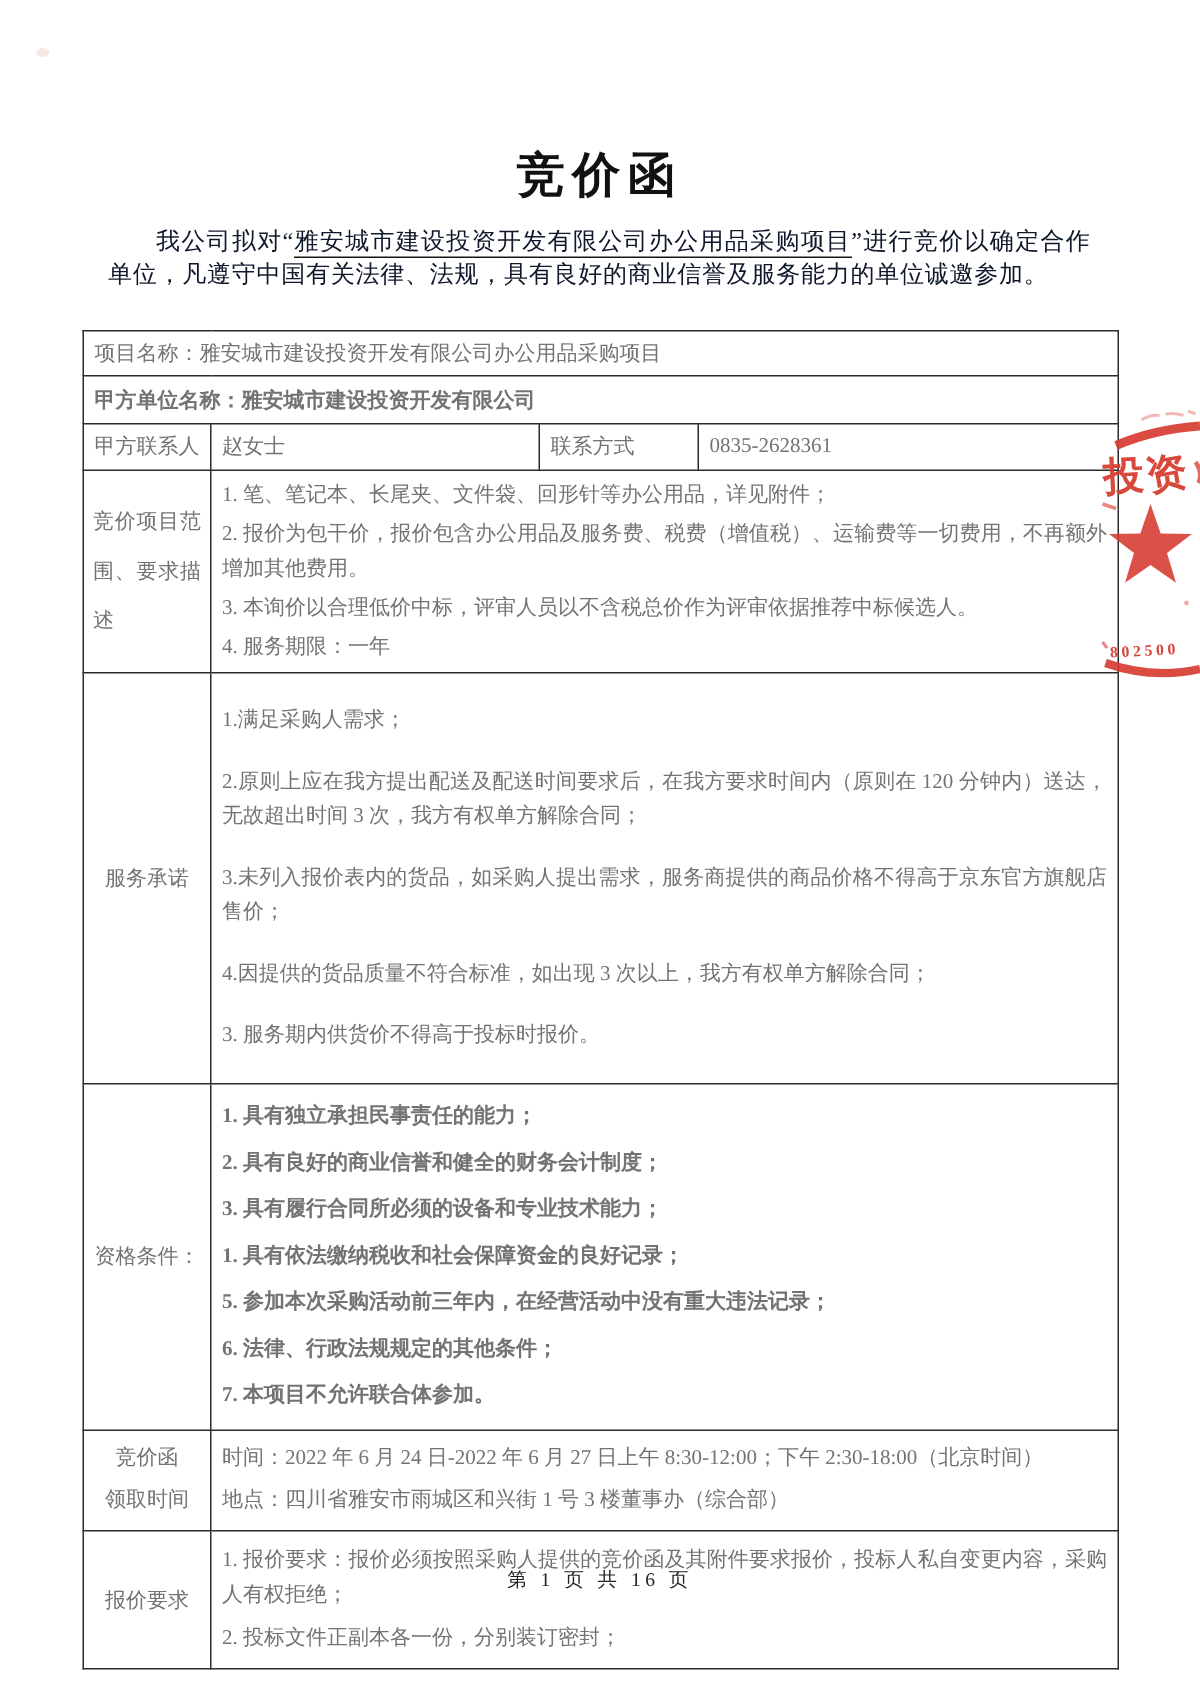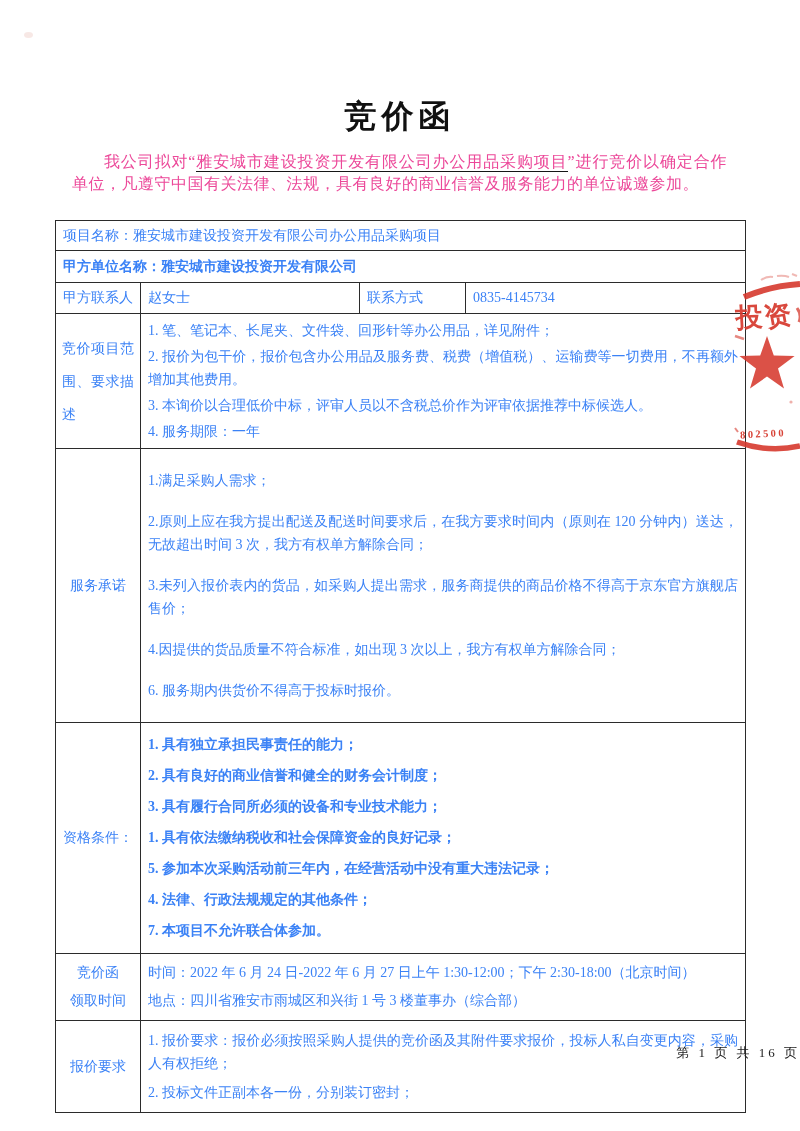--- a/index.html
+++ b/index.html
@@ -29,31 +29,31 @@
     color: #111;
   }
 
   .intro {
     width: 655px;
     margin: 18px 4px 0 72px;
     font-size: 16px; line-height: 21.5px;
     letter-spacing: 0.5px;
     text-align: justify;
     text-indent: 32px;
-    color: #ec4899;
+    color: #0f172a;
   }
   .intro .uline { border-bottom: 1.5px solid #161616; padding-bottom: 1px; }
 
   table.bid-table {
     border-collapse: collapse;
     table-layout: fixed;
     width: 690px;
     margin: 26px 0 0 55px;
     font-size: 14px;
-    color: #3b82f6;
+    color: #737373;
   }
   .bid-table td {
     border: 1.6px solid #2b2b2b;
     padding: 2px 7px;
     vertical-align: middle;
     word-break: break-all;
   }
   tr.r1 { height: 30px; }
   tr.r2 { height: 32px; font-weight: bold; }
   tr.r3 { height: 31px; }
@@ -74,21 +74,21 @@
   td.content p { margin: 0; line-height: 23px; text-align: justify; }
   tr.r4 td.content p { margin: 3px 0; }
   tr.r5 td.content p { margin: 18px 0; line-height: 23px; }
   tr.r5 td.content p.tight { margin-top: 1px; }
   tr.r6 td.content p { margin: 9px 0; line-height: 22px; font-weight: bold; }
   tr.r7 td.content p { margin: 6px 0; line-height: 22px; }
   tr.r8 td.content p { margin: 6px 0; line-height: 23px; }
 
   .footer {
     position: absolute; left: 0; top: 1044px;
-    width: 100%; text-align: right;
+    width: 100%; text-align: center;
     font-size: 13px; letter-spacing: 3px; color: #222;
   }
 
   .seal {
     position: absolute; left: 734px; top: 270px;
     width: 66px; height: 184px;
   }
   .seal text { font-family: "Liberation Serif", "DejaVu Serif", serif; }
 </style>
 </head>
@@ -116,64 +116,64 @@
     </tr>
 
     <tr class="r2">
       <td colspan="4"><span>甲方单位名称：</span><span>雅安城市建设投资开发有限公司</span></td>
     </tr>
 
     <tr class="r3">
       <td class="lbl">甲方联系人</td>
       <td>赵女士</td>
       <td>联系方式</td>
-      <td>0835-4145734</td>
+      <td>0835-2628361</td>
     </tr>
 
     <tr class="r4">
       <td class="lbl-scope">竞价项目范围、要求描述</td>
       <td class="content" colspan="3">
         <p>1. 笔、笔记本、长尾夹、文件袋、回形针等办公用品，详见附件；</p>
         <p>2. 报价为包干价，报价包含办公用品及服务费、税费（增值税）、运输费等一切费用，不再额外增加其他费用。</p>
         <p>3. 本询价以合理低价中标，评审人员以不含税总价作为评审依据推荐中标候选人。</p>
         <p>4. 服务期限：一年</p>
       </td>
     </tr>
 
     <tr class="r5">
       <td class="lbl">服务承诺</td>
       <td class="content" colspan="3">
         <p>1.满足采购人需求；</p>
         <p>2.原则上应在我方提出配送及配送时间要求后，在我方要求时间内（原则在 120 分钟内）送达，无故超出时间 3 次，我方有权单方解除合同；</p>
         <p>3.未列入报价表内的货品，如采购人提出需求，服务商提供的商品价格不得高于京东官方旗舰店售价；</p>
         <p>4.因提供的货品质量不符合标准，如出现 3 次以上，我方有权单方解除合同；</p>
-        <p class="tight">6. 服务期内供货价不得高于投标时报价。</p>
+        <p class="tight">3. 服务期内供货价不得高于投标时报价。</p>
       </td>
     </tr>
 
     <tr class="r6">
       <td class="lbl">资格条件：</td>
       <td class="content" colspan="3">
         <p>1. 具有独立承担民事责任的能力；</p>
         <p>2. 具有良好的商业信誉和健全的财务会计制度；</p>
         <p>3. 具有履行合同所必须的设备和专业技术能力；</p>
         <p>1. 具有依法缴纳税收和社会保障资金的良好记录；</p>
         <p>5. 参加本次采购活动前三年内，在经营活动中没有重大违法记录；</p>
-        <p>4. 法律、行政法规规定的其他条件；</p>
+        <p>6. 法律、行政法规规定的其他条件；</p>
         <p>7. 本项目不允许联合体参加。</p>
       </td>
     </tr>
 
     <tr class="r7">
       <td class="lbl lbl-two">
         <div>竞价函</div>
         <div>领取时间</div>
       </td>
       <td class="content" colspan="3">
-        <p>时间：2022 年 6 月 24 日-2022 年 6 月 27 日上午 1:30-12:00；下午 2:30-18:00（北京时间）</p>
+        <p>时间：2022 年 6 月 24 日-2022 年 6 月 27 日上午 8:30-12:00；下午 2:30-18:00（北京时间）</p>
         <p>地点：四川省雅安市雨城区和兴街 1 号 3 楼董事办（综合部）</p>
       </td>
     </tr>
 
     <tr class="r8">
       <td class="lbl">报价要求</td>
       <td class="content" colspan="3">
         <p>1. 报价要求：报价必须按照采购人提供的竞价函及其附件要求报价，投标人私自变更内容，采购人有权拒绝；</p>
         <p>2. 投标文件正副本各一份，分别装订密封；</p>
       </td>

